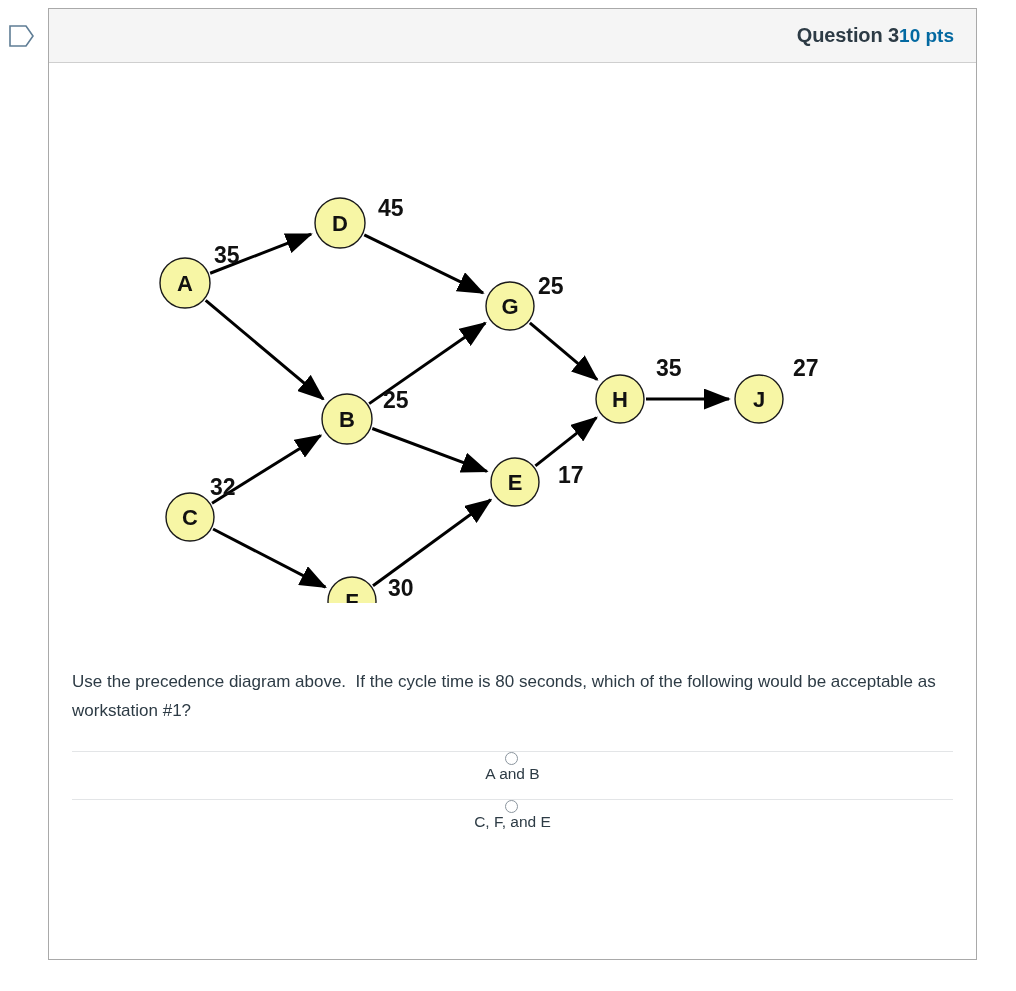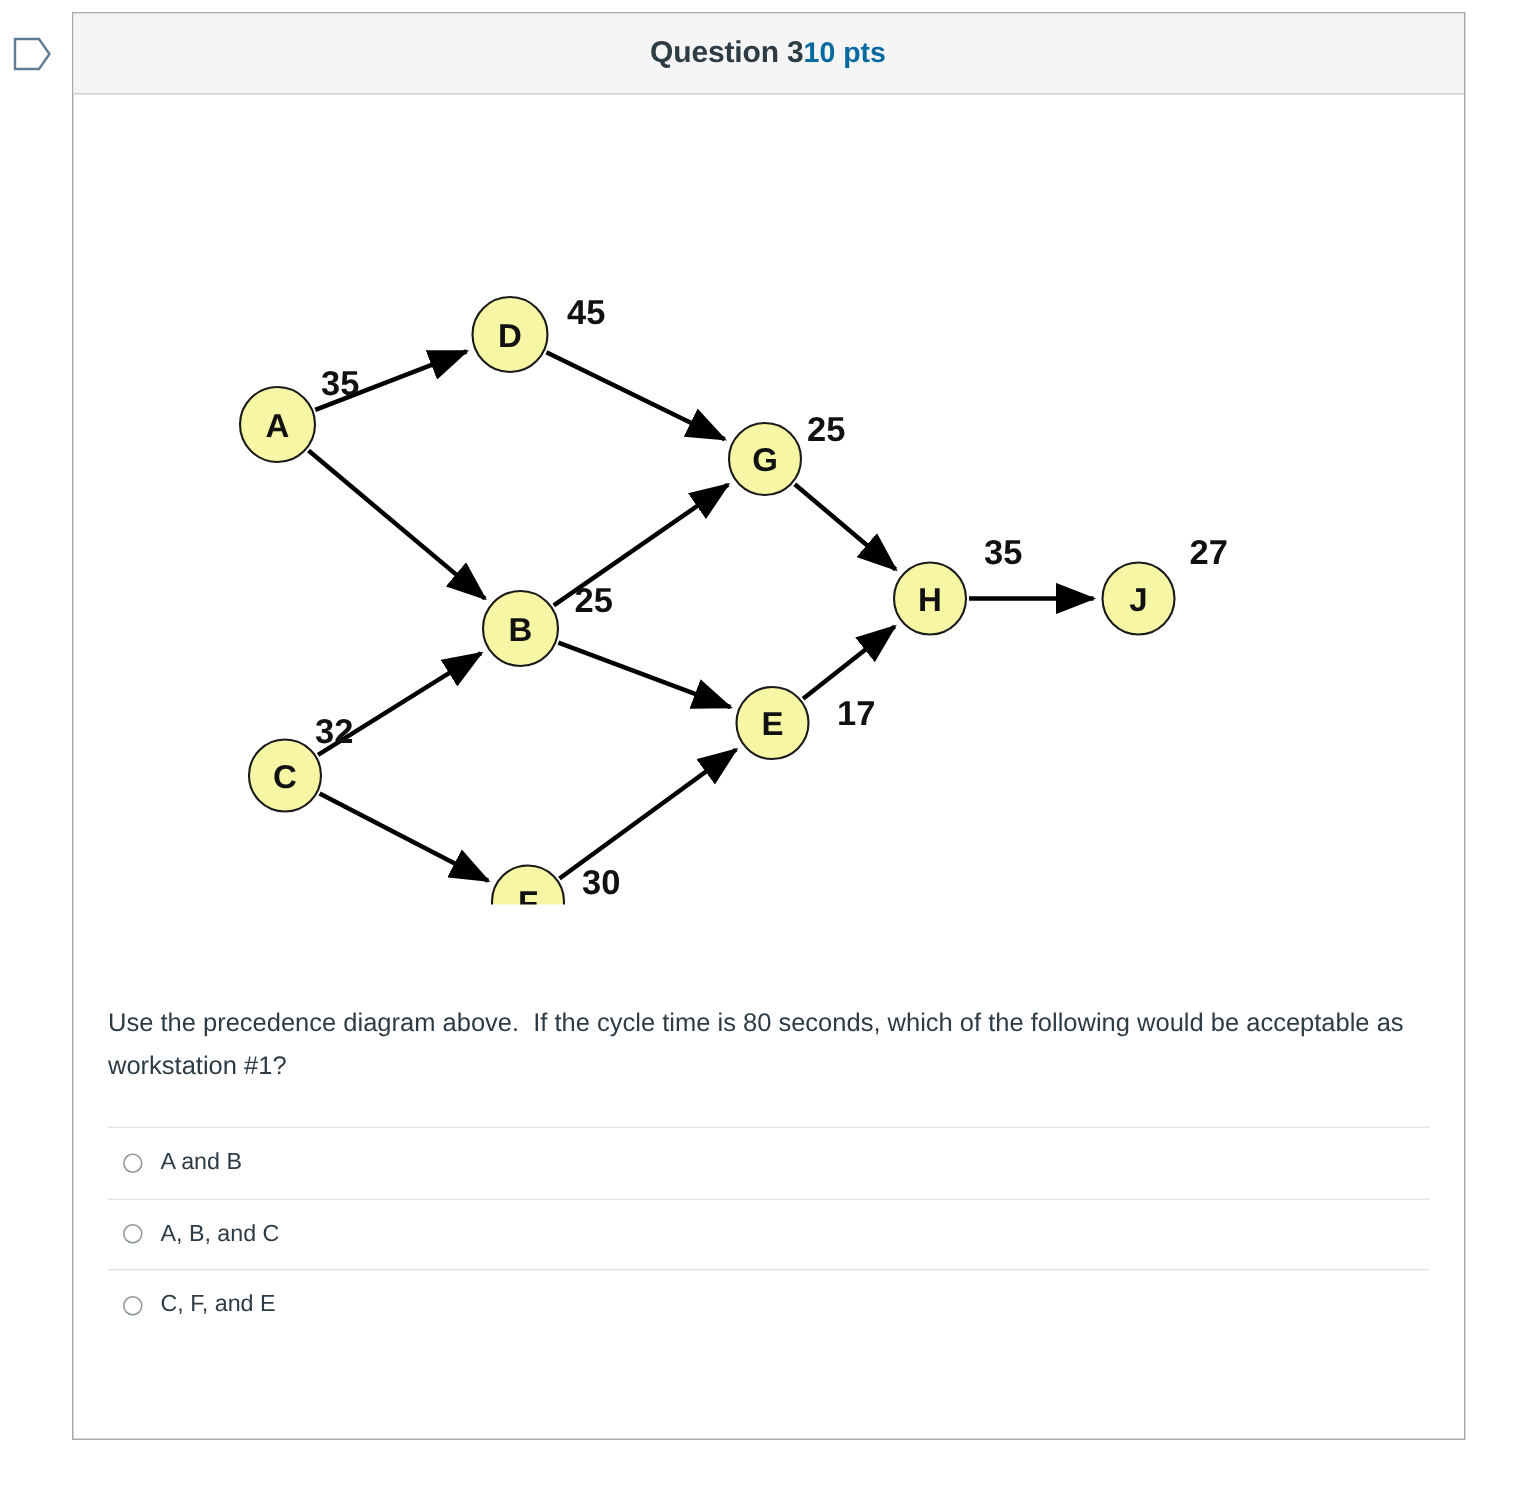--- a/index.html
+++ b/index.html
@@ -37,21 +37,21 @@
     border: 1px solid #a9a9a9;
     box-sizing: border-box;
     background: #ffffff;
   }
   #question-header {
     height: 54px;
     background: #f5f5f5;
     border-bottom: 1px solid #cfcfcf;
     display: flex;
     align-items: center;
-    justify-content: center;
+    justify-content: flex-end;
     padding: 0 22px 0 21px;
     box-sizing: border-box;
   }
   #question-title {
     font-size: 20px;
     font-weight: bold;
     color: #2d3b45;
     letter-spacing: -0.1px;
   }
   #question-points {
@@ -94,20 +94,21 @@
     left: 23px;
     top: 688px;
     width: 881px;
   }
   .answer-row {
     height: 47.5px;
     display: flex;
     align-items: center;
     border-top: 1px solid #e3e5e7;
     box-sizing: border-box;
+    flex-direction: column;
   }
   .answer-row:last-child { }
   .radio {
     width: 13px;
     height: 13px;
     border: 1px solid #8b959e;
     border-radius: 50%;
     background: #fff;
     margin-left: 10px;
     margin-right: 12px;
@@ -193,22 +194,18 @@
 
     <div id="question-prompt">Use the precedence diagram above.  If the cycle time is 80 seconds, which of the following would be acceptable as workstation #1?</div>
 
     <div id="answers">
         <div class="answer-row">
           <span class="radio"></span>
           <span class="answer-label">A and B</span>
         </div>
         <div class="answer-row">
           <span class="radio"></span>
-          <span class="answer-label">A, B, and C</span>
-        </div>
-        <div class="answer-row">
-          <span class="radio"></span>
           <span class="answer-label">C, F, and E</span>
         </div>
       </div>
 
   </div>
 </div>
 
 </body></html>

